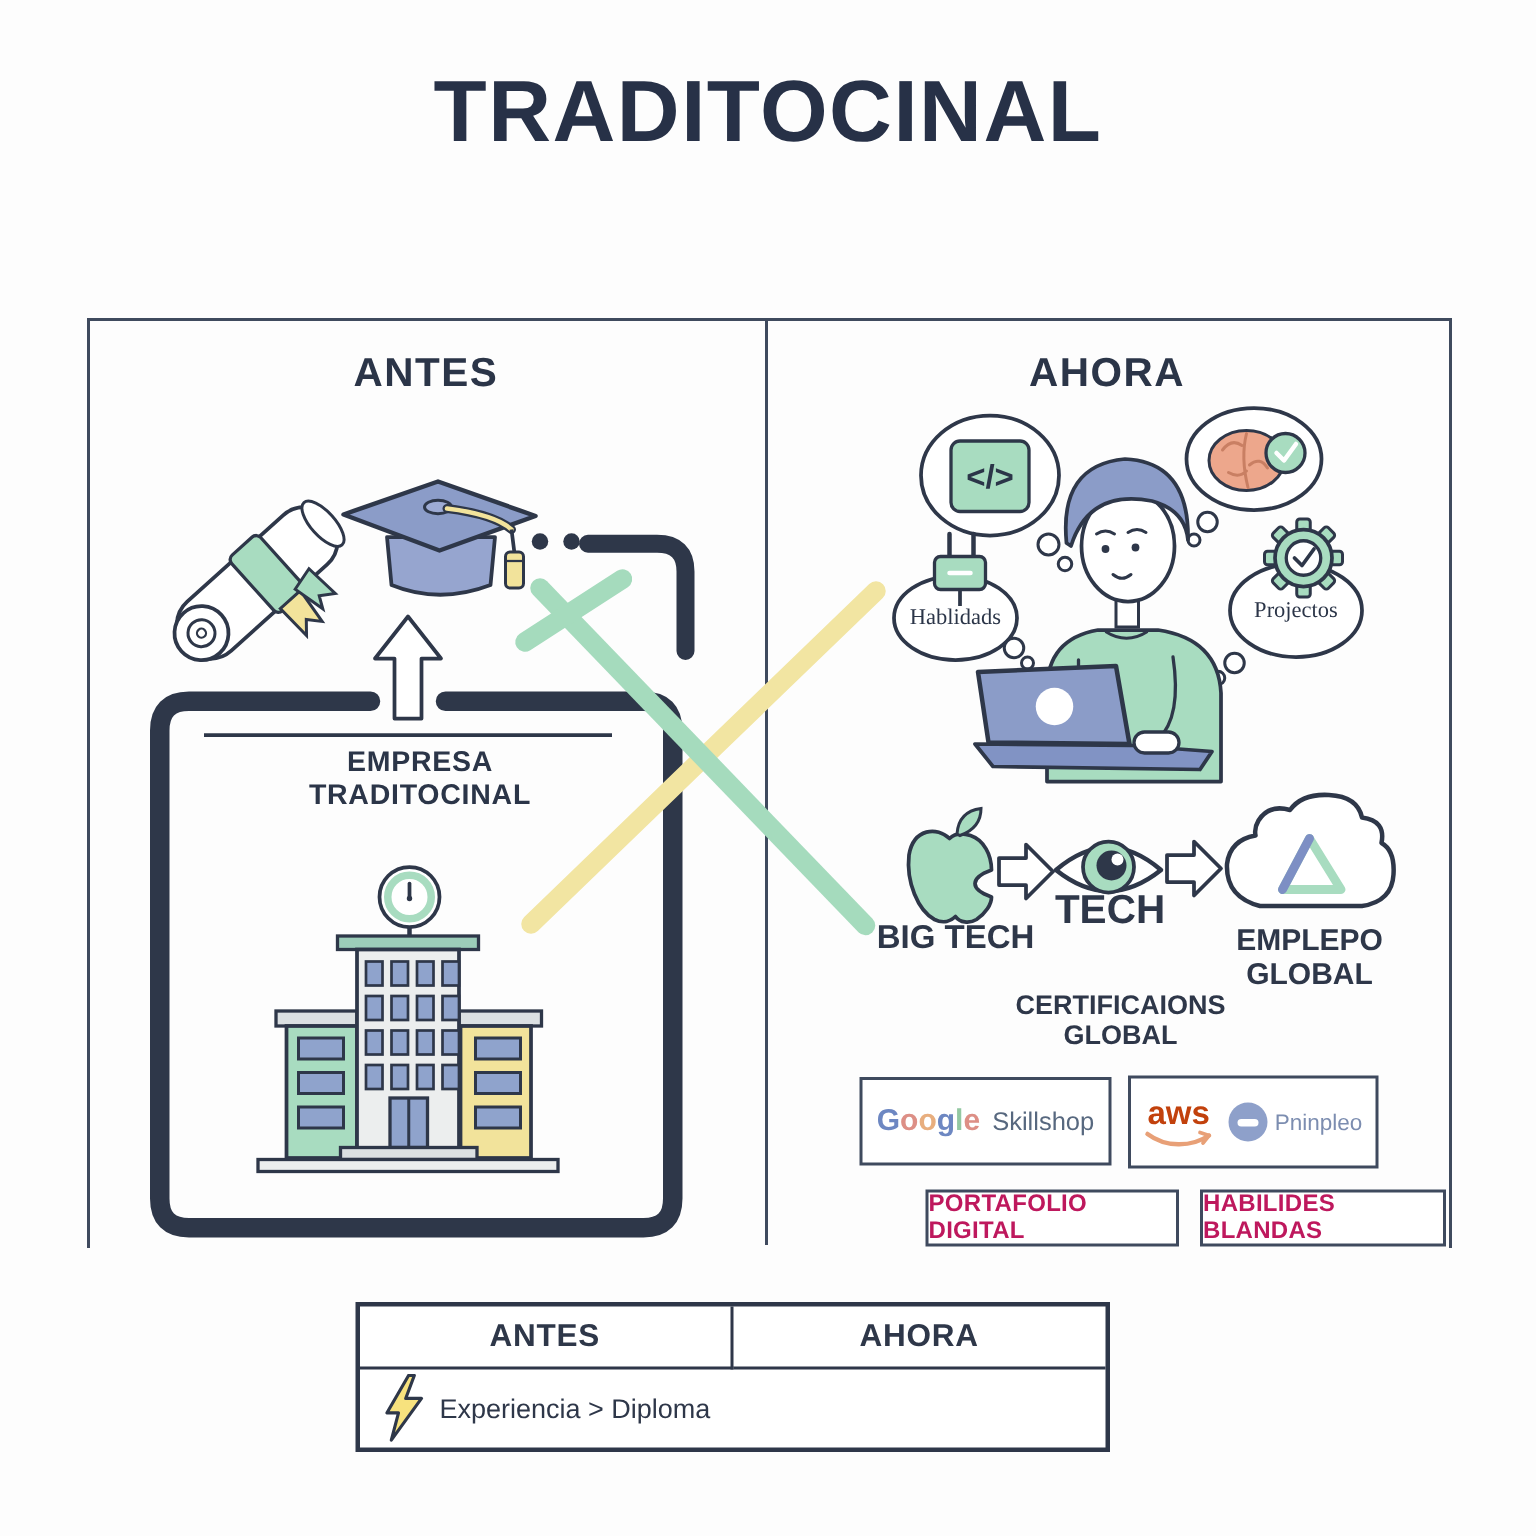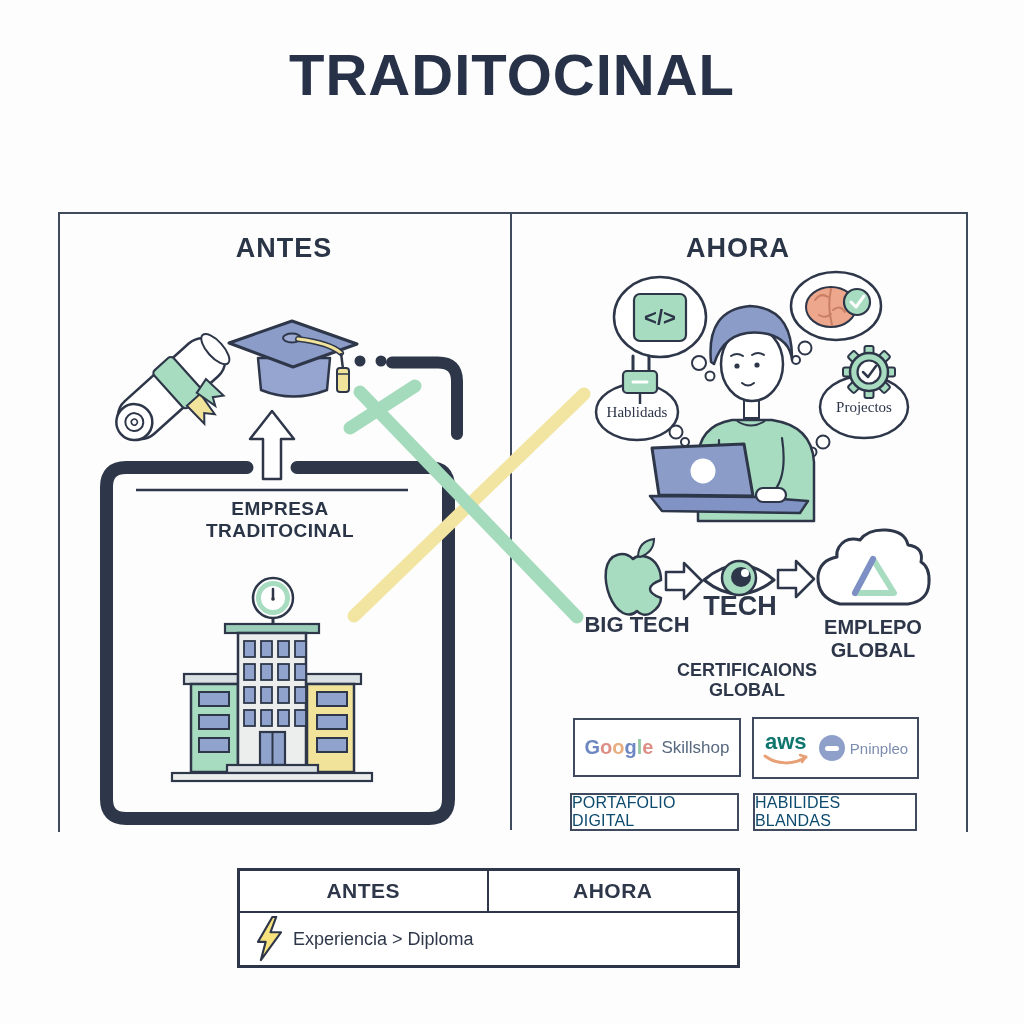--- a/index.html
+++ b/index.html
@@ -34,26 +34,26 @@
   .lbl-emplepo{left:795px;top:616px;width:156px;text-align:center;font-weight:700;font-size:20px;}
   .cert-heading{left:662px;top:660px;width:170px;text-align:center;font-weight:700;font-size:18px;line-height:20px;}
 
   .cert-box{border:2px solid #3f4a5e;background:#fff;display:flex;align-items:center;justify-content:center;}
   .box-google{left:573px;top:718px;width:164px;height:55px;gap:8px;}
   .google-word{font-weight:600;font-size:20px;letter-spacing:0;}
   .gl0{color:#6d87c2}.gl1{color:#dd8f86}.gl2{color:#e8ae7e}.gl3{color:#6d87c2}.gl4{color:#93c8a2}.gl5{color:#dd8f86}
   .skillshop{font-size:17px;color:#57687f;}
   .box-aws{left:752px;top:717px;width:163px;height:58px;gap:10px;}
   .aws-logo{display:flex;flex-direction:column;align-items:center;line-height:1;}
-  .aws-text{font-weight:800;font-size:22px;color:#0f766e;letter-spacing:0;}
+  .aws-text{font-weight:800;font-size:22px;color:#c2410c;letter-spacing:0;}
   .partner{display:flex;align-items:center;gap:5px;}
   .partner-circle{width:26px;height:26px;border-radius:50%;background:#8ea0ca;display:flex;align-items:center;justify-content:center;}
   .partner-bar{width:14px;height:5px;border-radius:3px;background:#fff;display:block;}
   .partner-name{font-size:15px;color:#7c8db0;}
-  .box-plain{font-weight:400;font-size:16px;letter-spacing:.2px;color:#0c4a6e;}
+  .box-plain{font-weight:700;font-size:16px;letter-spacing:.2px;color:#be185d;margin-left:47px;}
   .box-portfolio{left:570px;top:793px;width:165px;height:34px;}
   .box-soft{left:753px;top:793px;width:160px;height:34px;}
 
   .summary{left:237px;top:868px;width:503px;height:100px;border:3px solid #2e3749;box-sizing:border-box;
            display:grid;grid-template-columns:1fr 1fr;grid-template-rows:42px 1fr;background:#fff;}
   .sum-cell{display:flex;align-items:center;justify-content:center;}
   .sum-head{font-weight:700;font-size:21px;letter-spacing:.5px;border-bottom:2px solid #2e3749;}
   .cell-left{border-right:2px solid #2e3749;}
   .sum-row{font-size:18px;font-weight:500;gap:9px;}
 </style>

